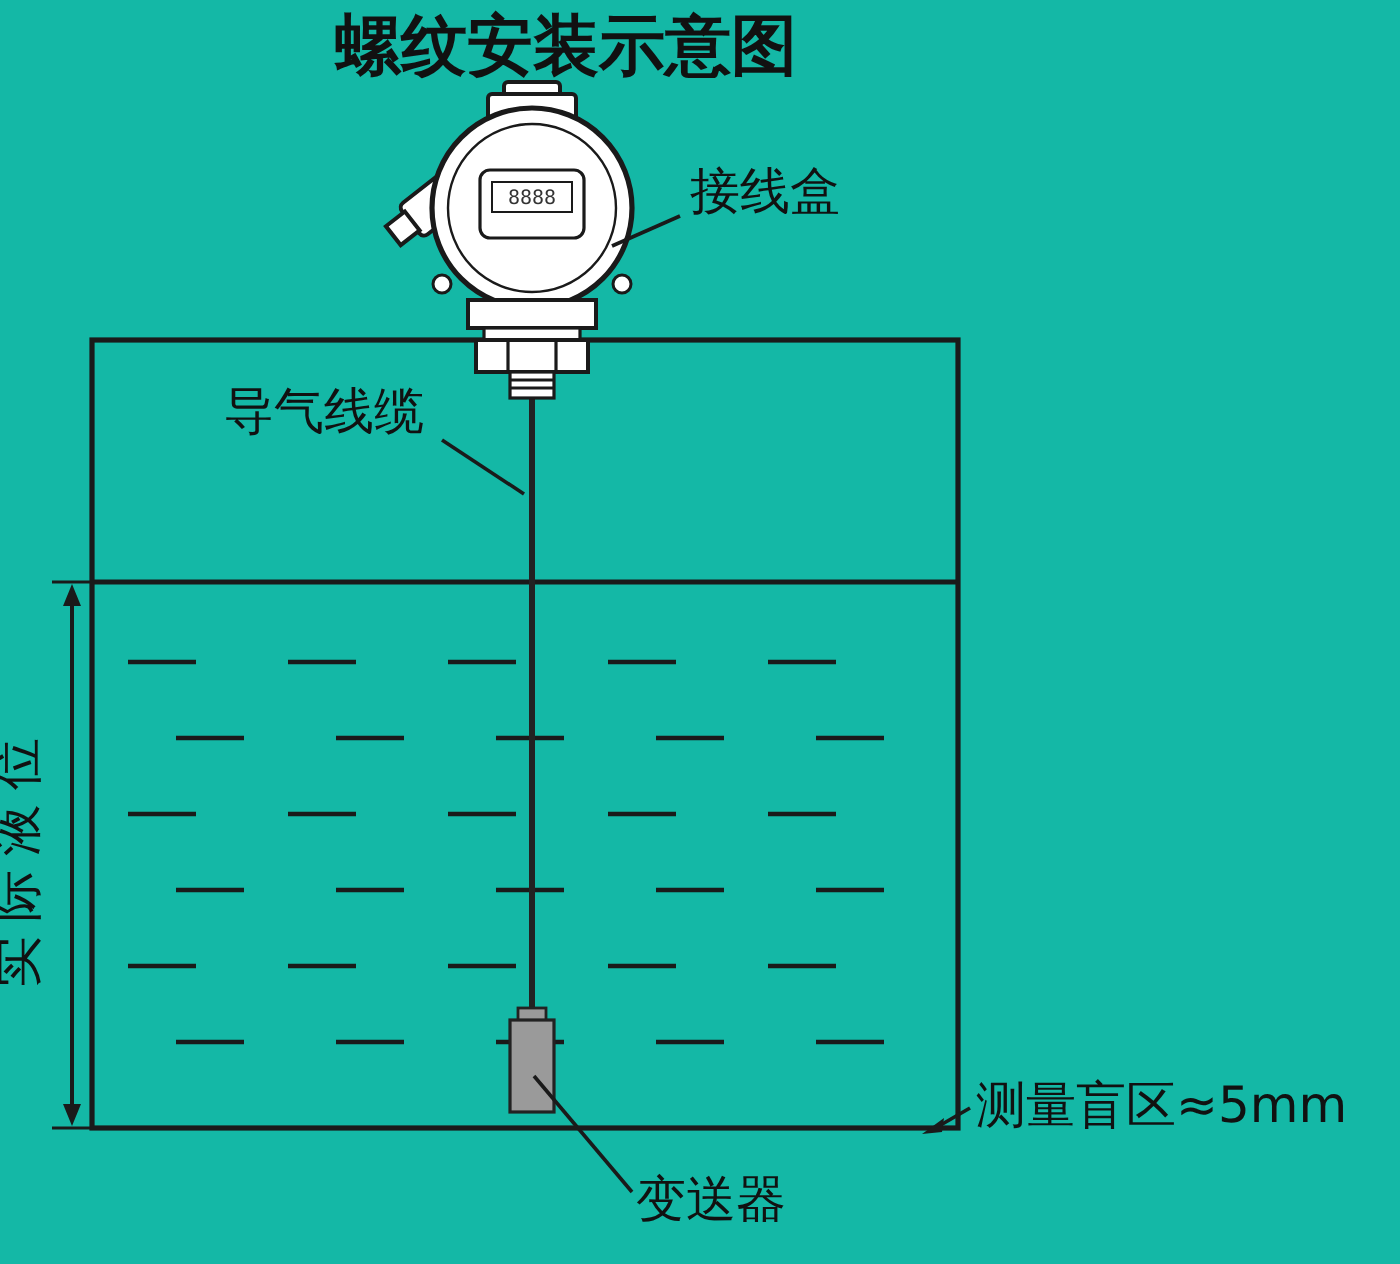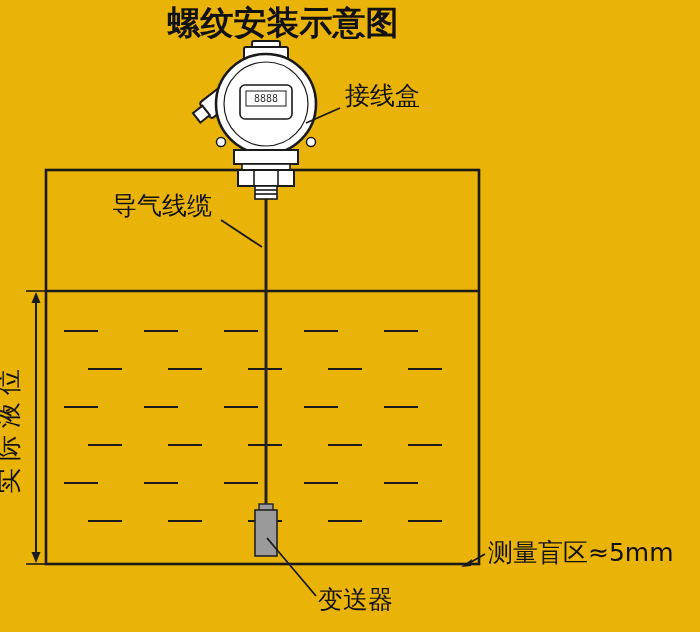--- a/index.html
+++ b/index.html
@@ -1,19 +1,19 @@
 <!DOCTYPE html>
 <html><head>
 <meta charset="utf-8">
 <style>
   html,body{margin:0;padding:0;background:#fff;}
   .stage{
     position:relative;
     width:700px;height:632px;
-    background:#eab308;
+    background:#14b8a6;
     font-family:"DejaVu Sans",sans-serif;
     overflow:hidden;
   }
   svg{display:block;}
   text{
     font-family:"DejaVu Sans",sans-serif;
     fill:#111111;
   }
   .title{font-size:33px;font-weight:700;}
   .lbl{font-size:25px;}

